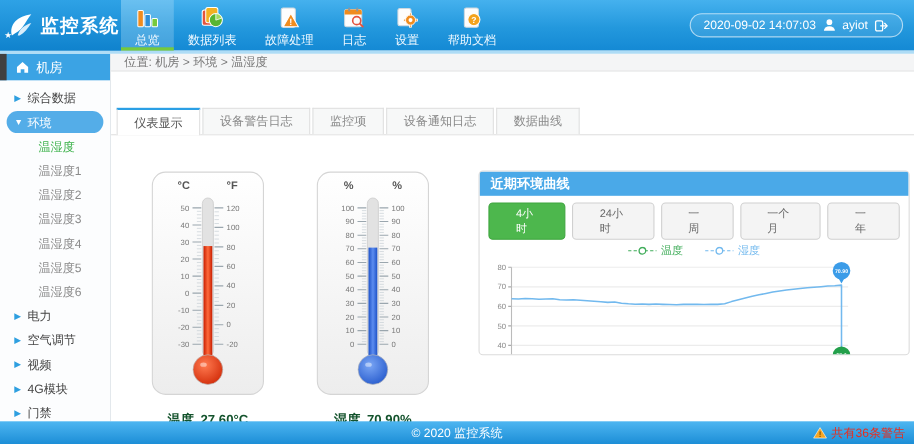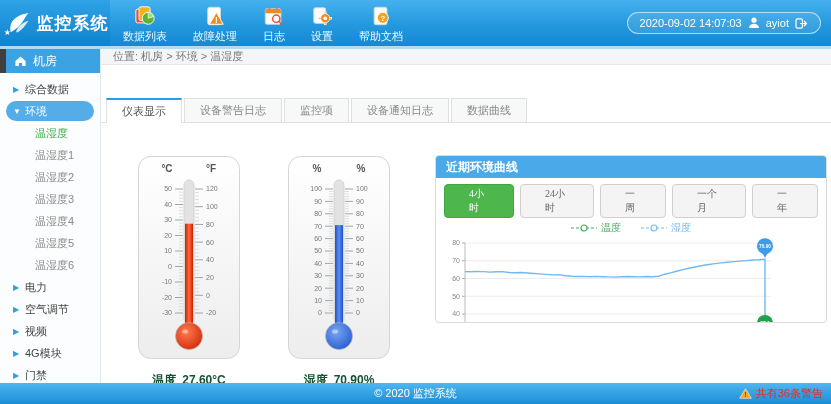--- a/index.html
+++ b/index.html
@@ -47,21 +47,21 @@
   .gauge-block { display:flex; flex-direction:column; align-items:center; width:128px; margin-right:22px; }
   .gauge-label { margin-top:8px; font-size:12px; font-weight:bold; color:#14532d; }
   .gauge-label .val { margin-left:6px; }
 
   .chart-panel { margin-left:10px; width:392px; height:168px; border:1px solid #dcdcdc; border-radius:4px;
                  overflow:hidden; background:#fff; }
   .panel-header { height:22px; background:#4aa9e8; color:#fff; font-size:12px; font-weight:bold; display:flex;
                   align-items:center; padding-left:10px; }
   .range-row { display:flex; justify-content:flex-end; gap:6px; padding:6px 8px 0; }
   .btn { font-size:10px; padding:2px 24px; border-radius:4px; border:1px solid #d0d0d0; background:#f4f4f4;
-         color:#666; cursor:pointer;font-family:Liberation Serif, serif; }
+         color:#666; cursor:pointer; }
   .btn.active { background:#4db74d; border-color:#3fa53f; color:#fff; }
   .legend-row { display:flex; justify-content:center; gap:20px; margin-top:3px; font-size:10px; }
   .legend-item { display:flex; align-items:center; gap:4px; cursor:pointer; }
   .chart-wrap { display:flex; justify-content:center; }
 
   
   .footer { height:21px; background:linear-gradient(180deg,#4eb6f1,#1b8dd6); display:flex; align-items:center;
             justify-content:center; color:#fff; font-size:11px; position:relative; }
   .warning { position:absolute; right:8px; top:0; bottom:0; display:flex; align-items:center; gap:4px;
              color:#e92c1d; font-size:11px; cursor:pointer; }
@@ -72,20 +72,28 @@
 <header class="topbar">
   <div class="logo">
     <svg viewBox="0 0 34 28" width="30" height="25">
       <path d="M10 24 C7 12 16 4 30 2 C24 9 23 16 13 22 Z" fill="#ffffff"></path>
       <path d="M16 24 C17 18 23 13 30 11 C26 17 23 21 18 24 Z" fill="#d9eefb"></path>
       <text x="2" y="26.5" font-size="9" fill="#ffffff">★</text>
     </svg>
     <span class="title">监控系统</span>
   </div>
   <nav class="nav">
+    <div class="nav-item active">
+      <svg viewBox="0 0 24 24" width="22" height="22">
+        <rect x="2.5" y="5" width="5.5" height="16" rx="1" fill="#f08c1e" stroke="#fff"></rect>
+        <rect x="9.5" y="9" width="5.5" height="12" rx="1" fill="#2f8fd8" stroke="#fff"></rect>
+        <rect x="16.5" y="13" width="5.5" height="8" rx="1" fill="#76c93d" stroke="#fff"></rect>
+      </svg>
+      <span>总览</span>
+    </div>
     <div class="nav-item">
       <svg viewBox="0 0 24 24" width="22" height="22">
         <rect x="2" y="4.5" width="12" height="15" rx="2" fill="#e5533d" stroke="#fff"></rect>
         <rect x="5.5" y="2" width="12" height="15" rx="2" fill="#f3b122" stroke="#fff"></rect>
         <circle cx="15.5" cy="14.5" r="6.5" fill="#58b531" stroke="#fff"></circle>
         <path d="M15.5 14.5 L15.5 8 A6.5 6.5 0 0 1 21.5 12.5 Z" fill="#a4d95e" stroke="#fff" stroke-width="0.8"></path>
       </svg>
       <span>数据列表</span>
     </div>
     <div class="nav-item">

